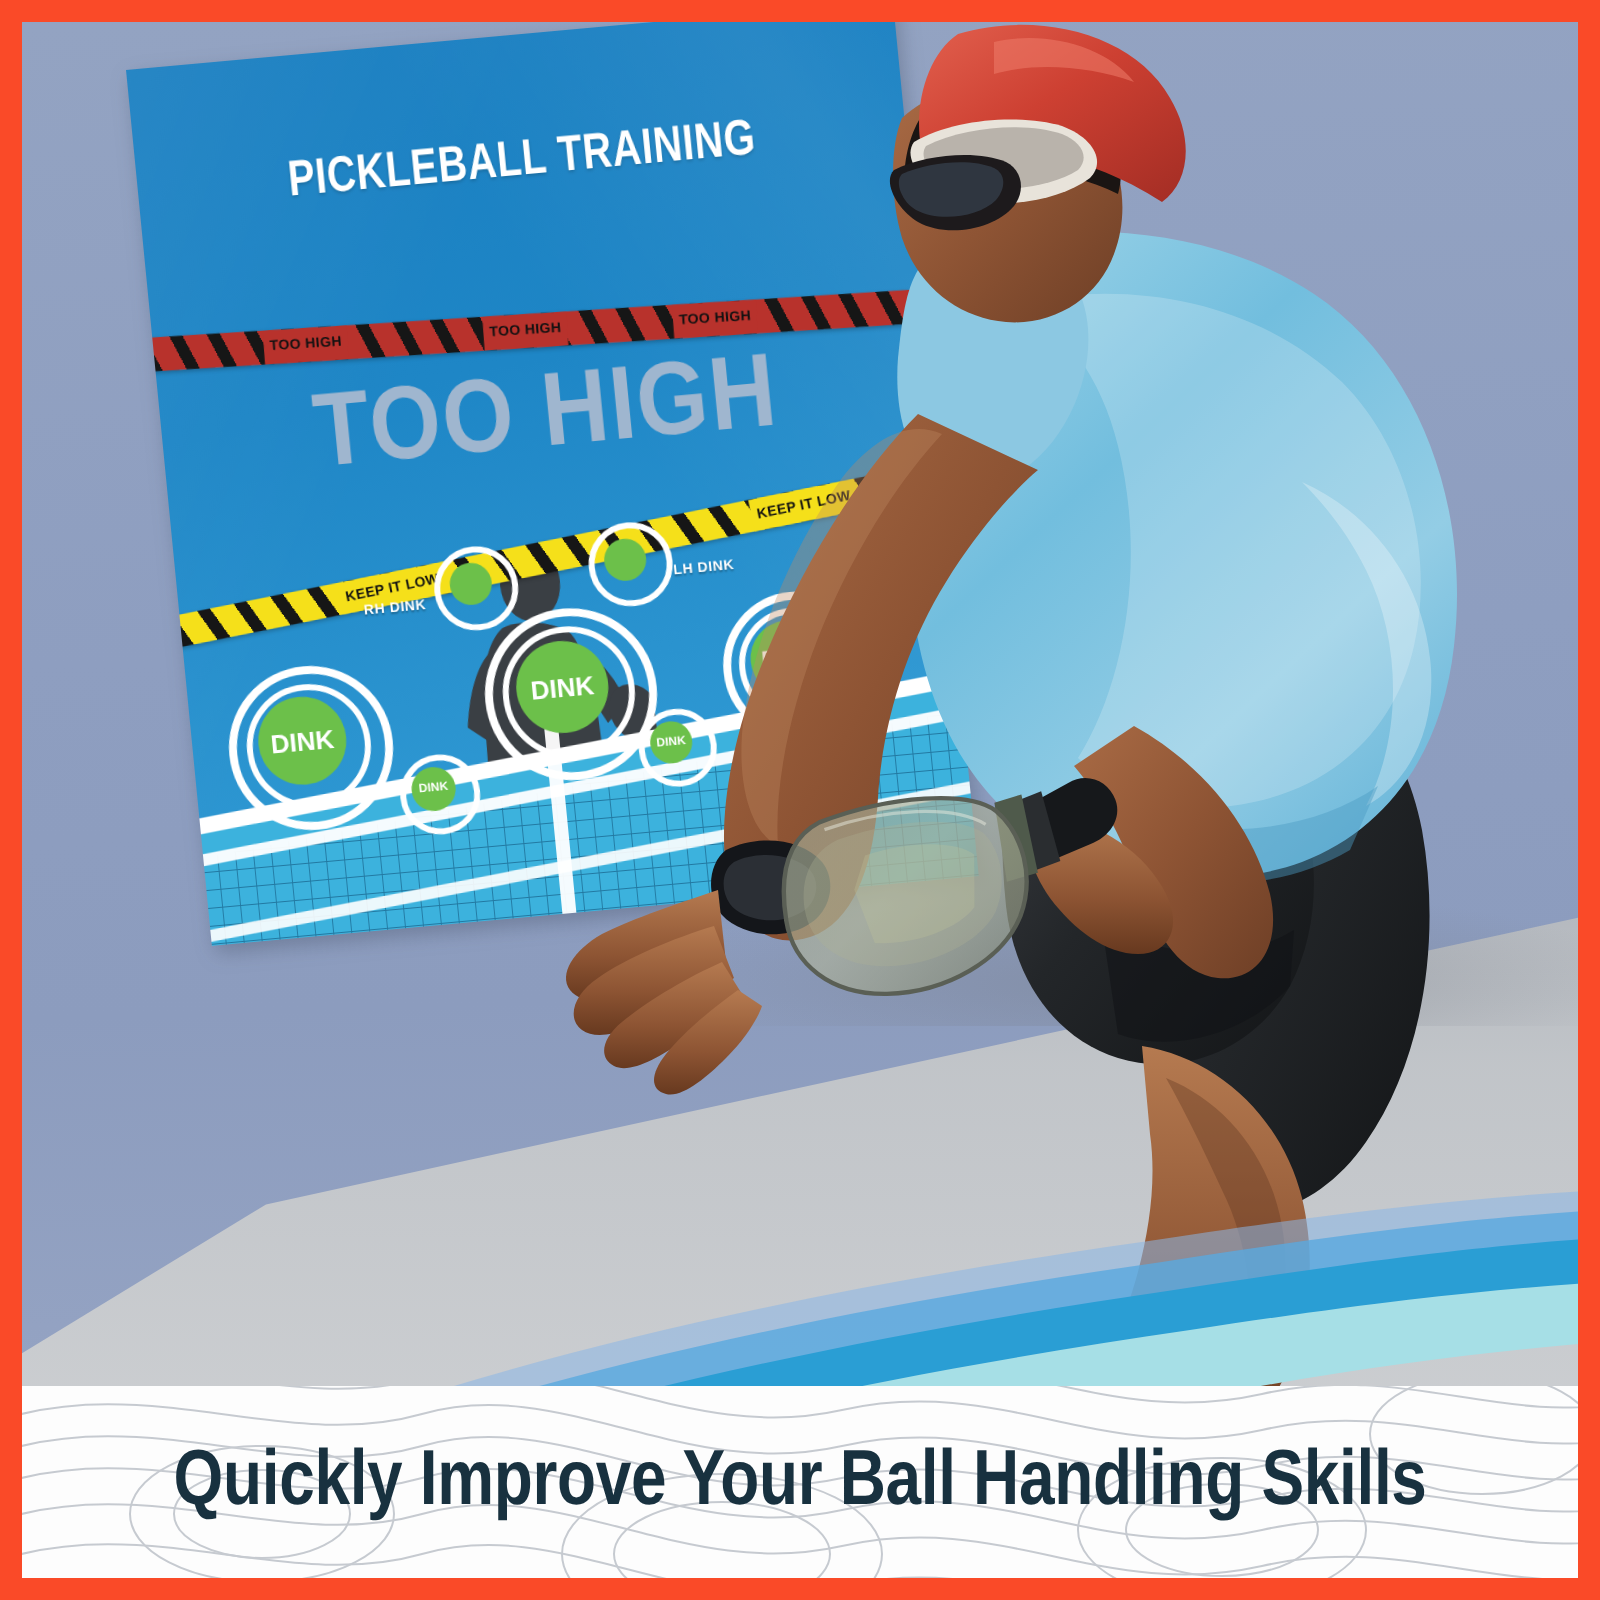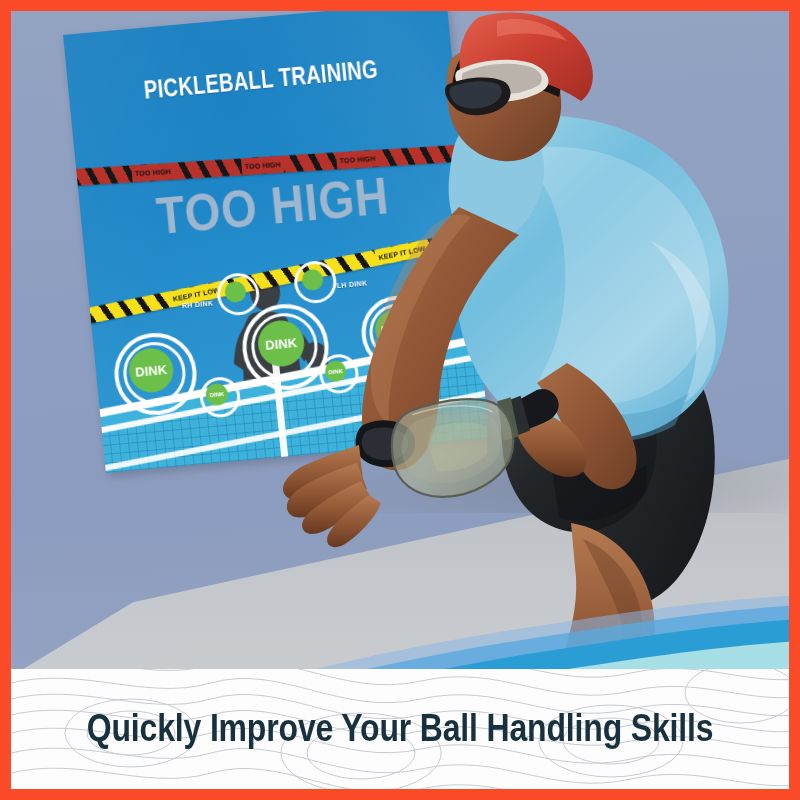--- a/index.html
+++ b/index.html
@@ -33,21 +33,21 @@
   .court-shadow{
     position:absolute;left:300px;top:432px;width:520px;height:70px;
     background:radial-gradient(ellipse at 50% 70%,rgba(120,126,138,.45),rgba(120,126,138,0) 70%);
   }
 
   
   .waveband{position:absolute;left:0;bottom:0;width:778px;height:230px;overflow:hidden;}
 
   
   .footer{
-    position:absolute;left:0;bottom:0;width:778px;height:120px;
+    position:absolute;left:0;bottom:0;width:778px;height:96px;
     background:#fdfdfd;overflow:hidden;
   }
   .footer .topo{position:absolute;left:0;top:-40px;width:778px;height:180px;opacity:.55;}
   .footer-text{
     position:absolute;left:0;right:0;top:50%;transform:translateY(-52%);
     text-align:center;
     font-family:"Liberation Sans Narrow","Liberation Sans",sans-serif;
     font-weight:bold;
     font-size:39px;
     letter-spacing:-.2px;

